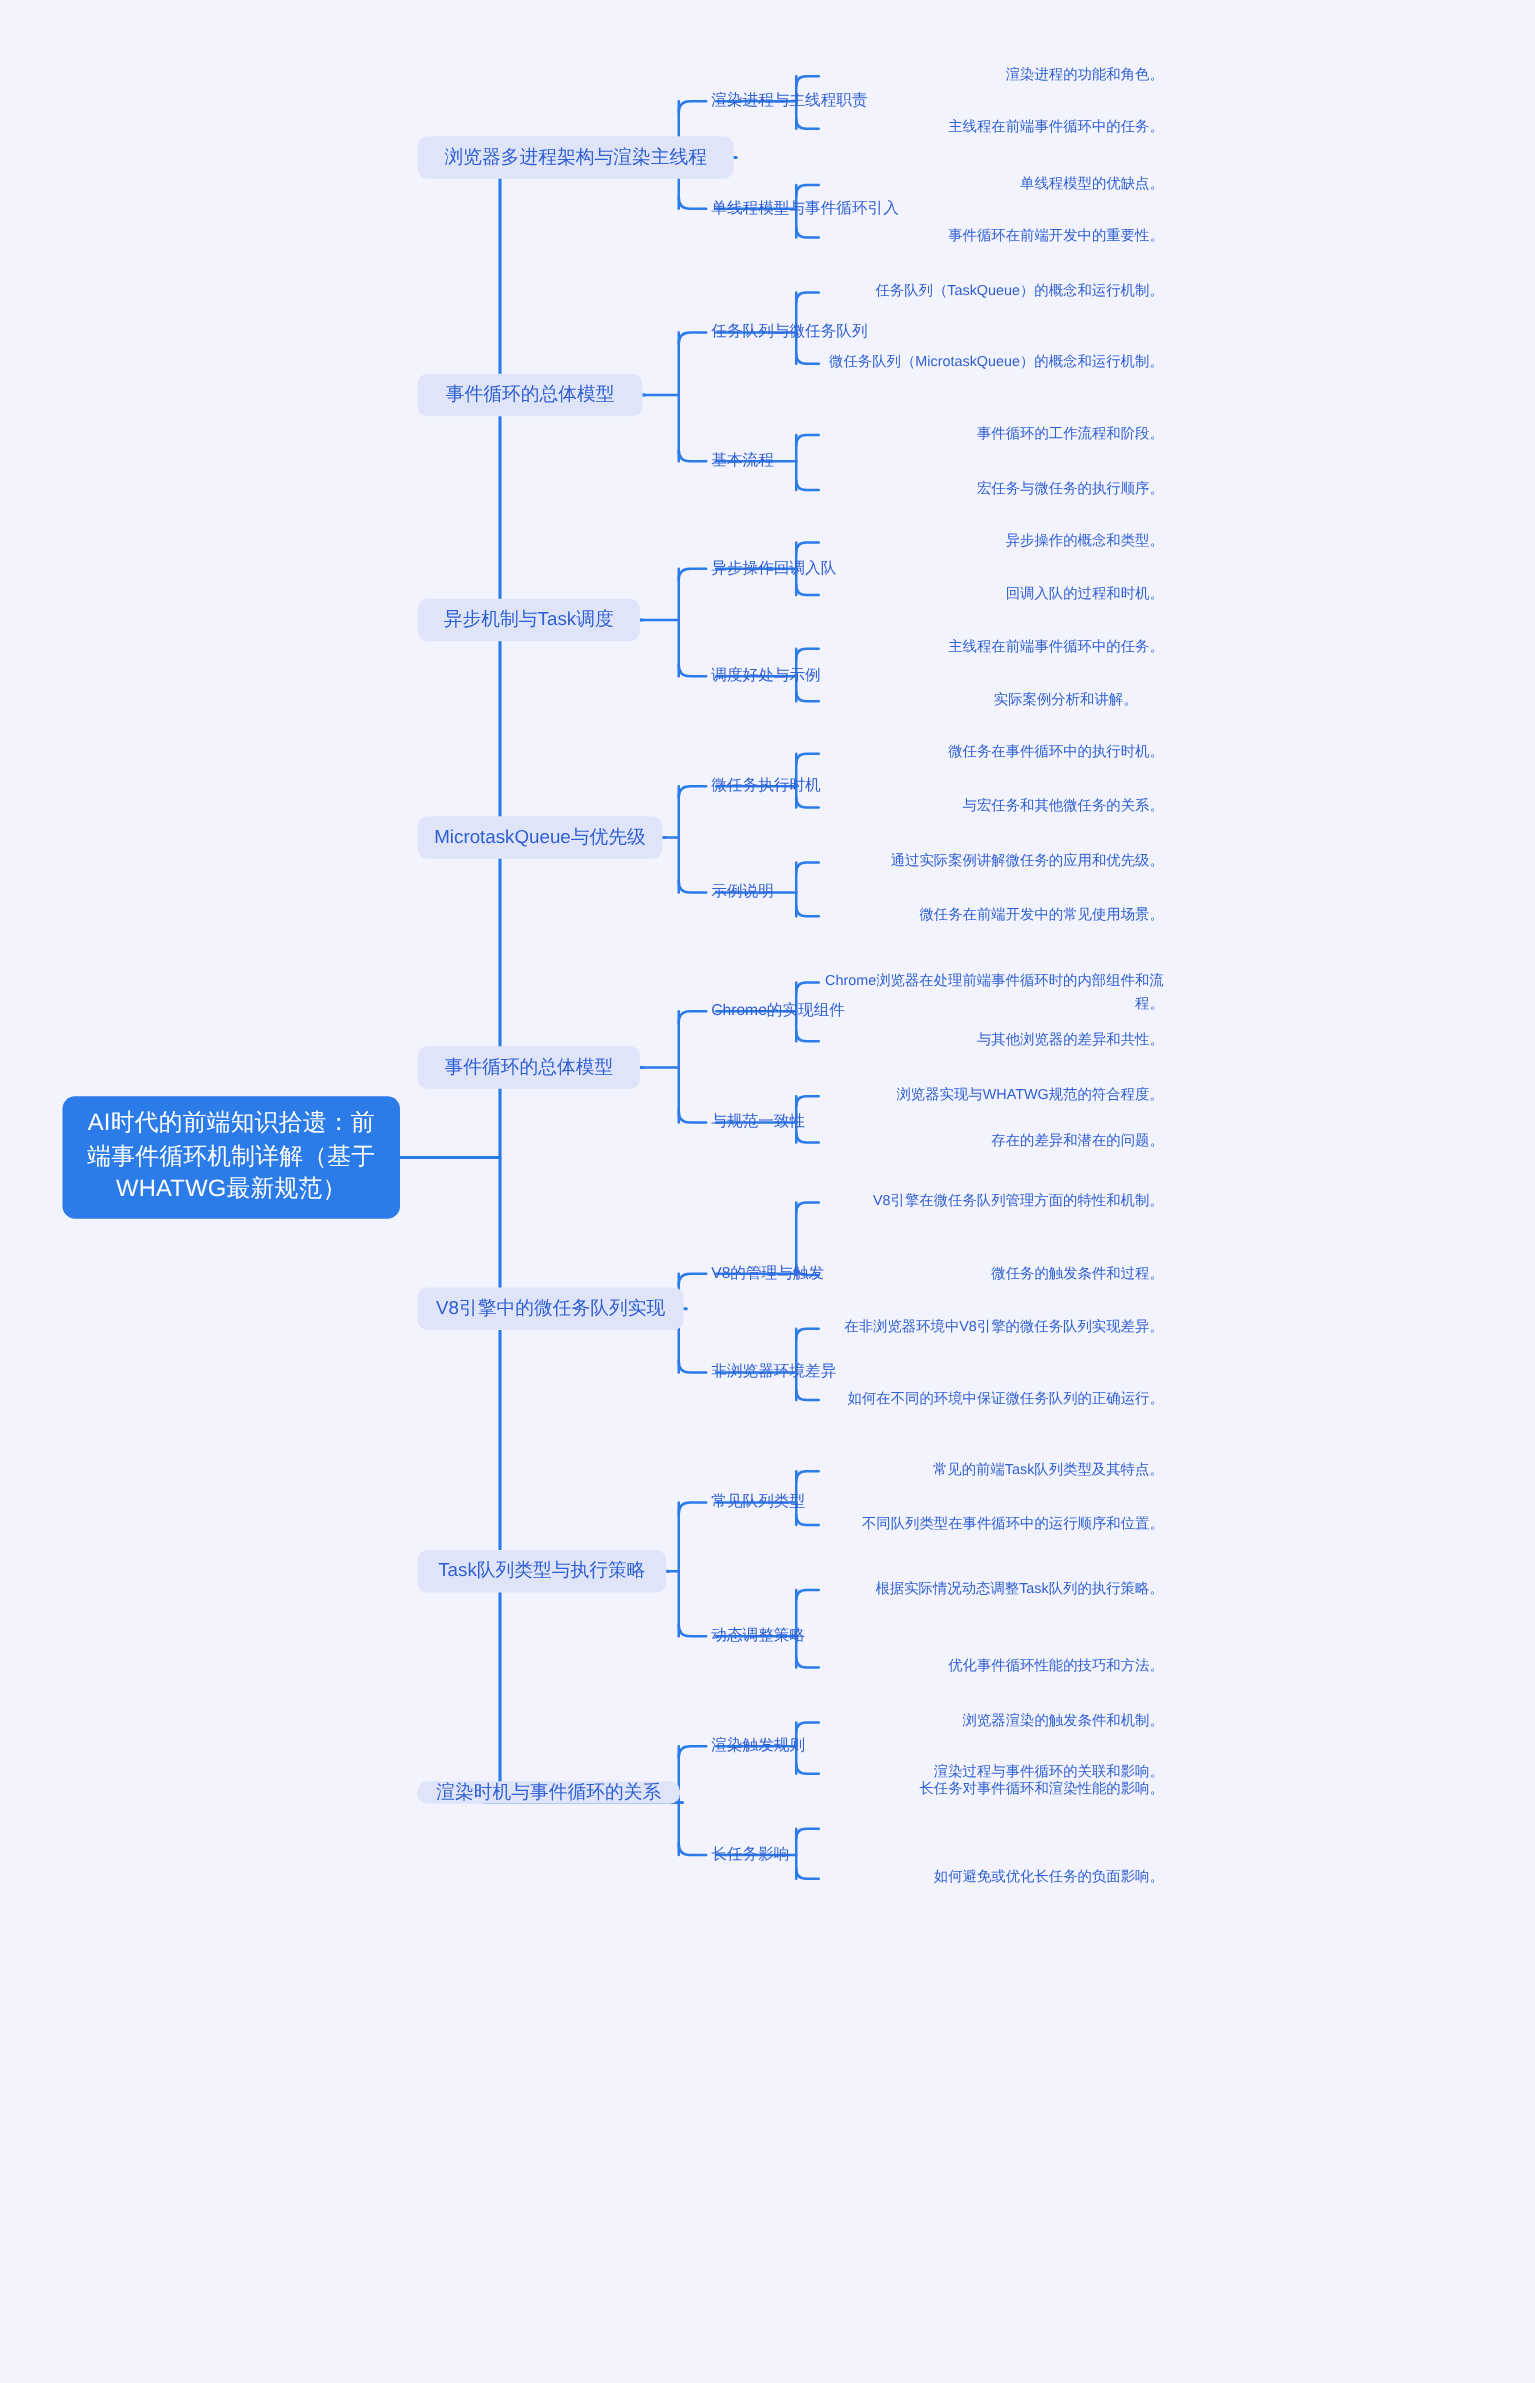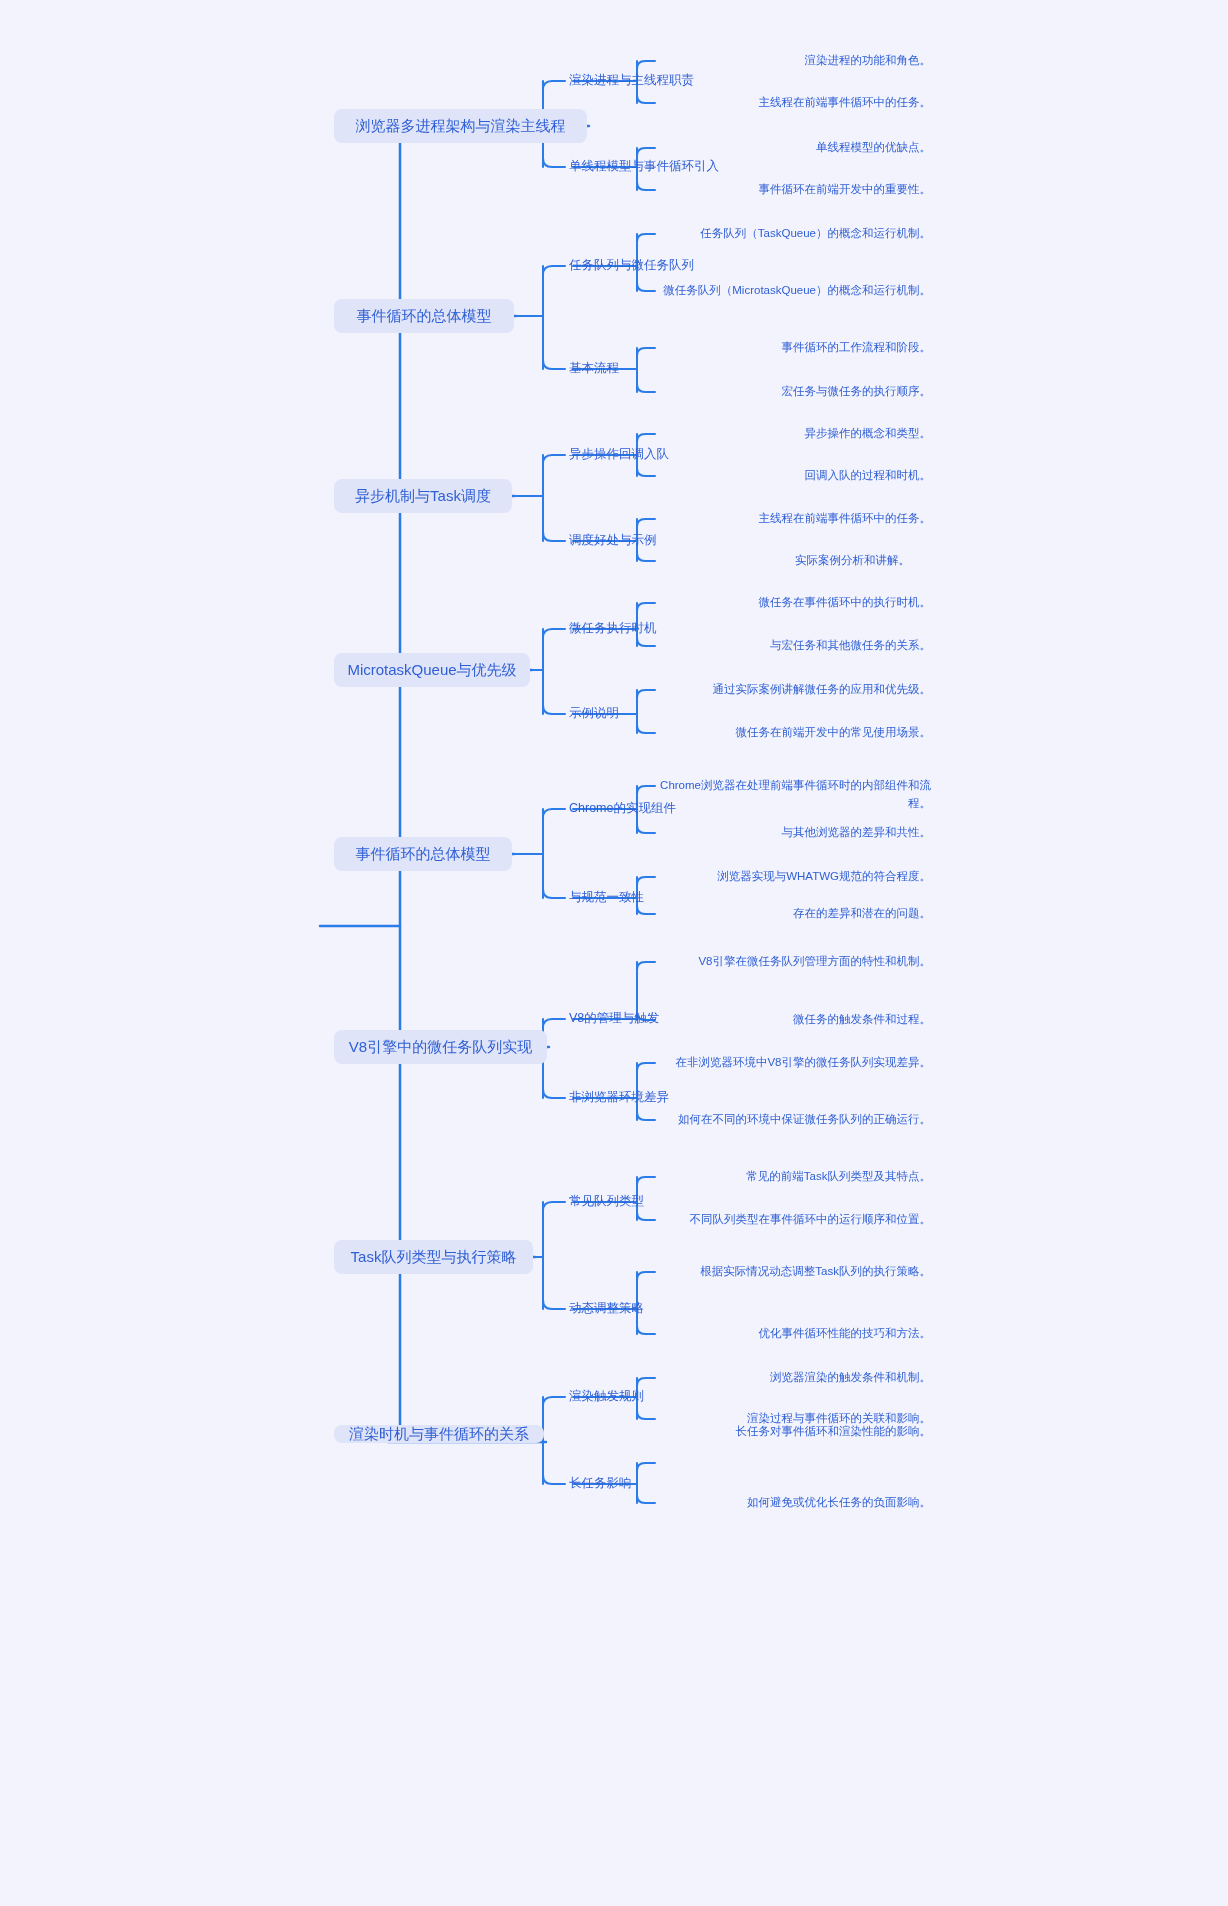--- a/index.html
+++ b/index.html
@@ -192,20 +192,23 @@
       <path d="M573 1397 L637 1397" fill="none" stroke="#2b7ce9" stroke-width="2" stroke-linecap="round" stroke-linejoin="round"></path>
       <path d="M637 1378 L637 1419" fill="none" stroke="#2b7ce9" stroke-width="2" stroke-linecap="round" stroke-linejoin="round"></path>
       <path d="M637 1386 Q637 1378 645 1378 L655 1378" fill="none" stroke="#2b7ce9" stroke-width="2" stroke-linecap="round" stroke-linejoin="round"></path>
       <path d="M637 1411 Q637 1419 645 1419 L655 1419" fill="none" stroke="#2b7ce9" stroke-width="2" stroke-linecap="round" stroke-linejoin="round"></path>
       <path d="M543 1475 Q543 1484 552 1484 L565 1484" fill="none" stroke="#2b7ce9" stroke-width="2" stroke-linecap="round" stroke-linejoin="round"></path>
       <path d="M573 1484 L637 1484" fill="none" stroke="#2b7ce9" stroke-width="2" stroke-linecap="round" stroke-linejoin="round"></path>
       <path d="M637 1463 L637 1503" fill="none" stroke="#2b7ce9" stroke-width="2" stroke-linecap="round" stroke-linejoin="round"></path>
       <path d="M637 1471 Q637 1463 645 1463 L655 1463" fill="none" stroke="#2b7ce9" stroke-width="2" stroke-linecap="round" stroke-linejoin="round"></path>
       <path d="M637 1495 Q637 1503 645 1503 L655 1503" fill="none" stroke="#2b7ce9" stroke-width="2" stroke-linecap="round" stroke-linejoin="round"></path>
     </svg>
+<div class="root-node" style="left: 50px; top: 877px; width: 270px; height: 98px;">
+      <span>AI时代的前端知识拾遗：前端事件循环机制详解（基于WHATWG最新规范）</span>
+    </div>
     <div class="l1-node" style="left: 334px; top: 109px; width: 253px; height: 34px;">
       <span>浏览器多进程架构与渲染主线程</span>
     </div>
     <div class="l2-node" style="left: 569px; top: 70px; height: 22px;">
       <span>渲染进程与主线程职责</span>
     </div>
     <div class="l3-node wrap" style="left: 659px; top: 52px; width: 272px;"><span>渲染进程的功能和角色。</span></div>
     <div class="l3-node wrap" style="left: 659px; top: 94px; width: 272px;"><span>主线程在前端事件循环中的任务。</span></div>
     <div class="l2-node" style="left: 569px; top: 156px; height: 22px;">
       <span>单线程模型与事件循环引入</span>

